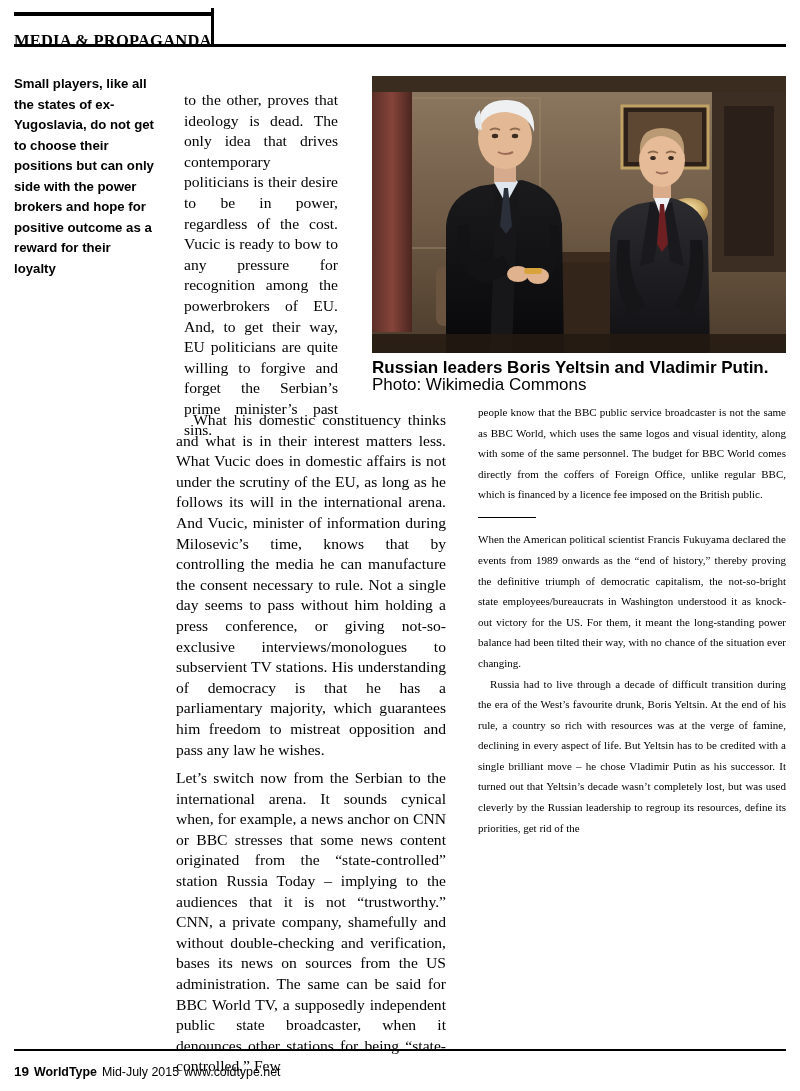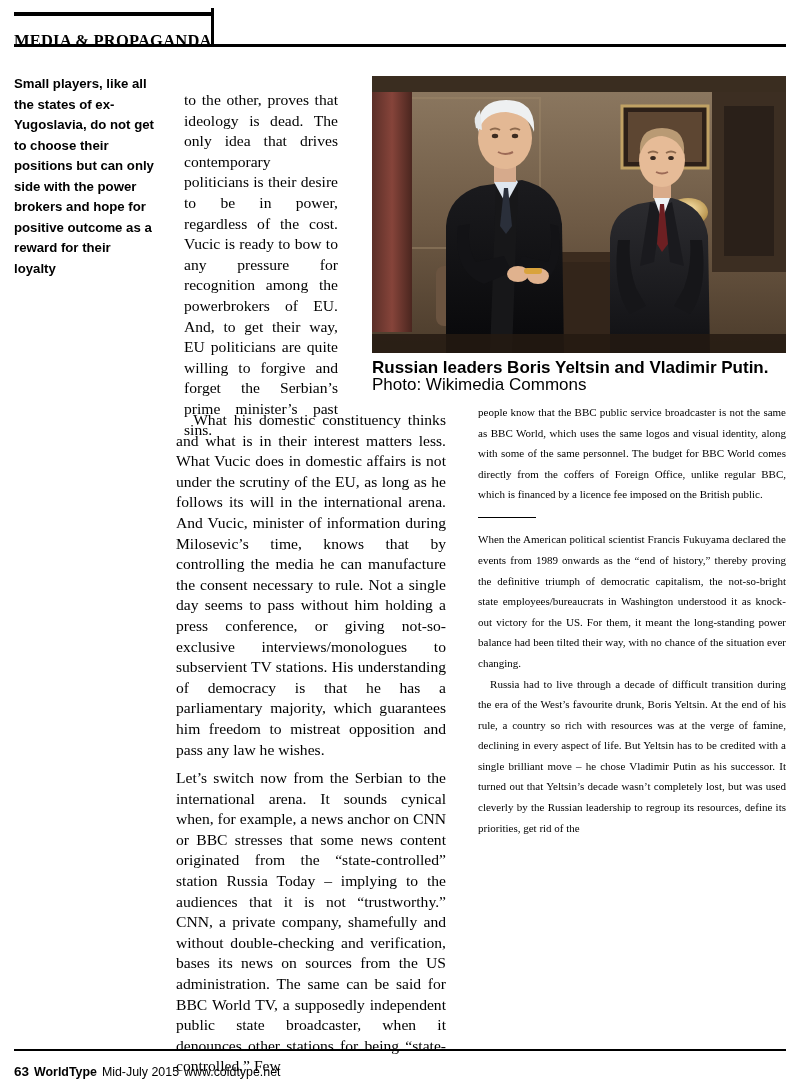--- a/index.html
+++ b/index.html
@@ -309,19 +309,19 @@
 
   <div class="col2">
     <p>people know that the BBC public service broadcaster is not the same as BBC World, which uses the same logos and visual identity, along with some of the same personnel. The budget for BBC World comes directly from the coffers of Foreign Office, unlike regular BBC, which is financed by a licence fee imposed on the British public.</p>
     <div class="para-rule"></div>
     <p>When the American political scientist Francis Fukuyama declared the events from 1989 onwards as the “end of history,” thereby proving the definitive triumph of democratic capitalism, the not-so-bright state employees/bureaucrats in Washington understood it as knock-out victory for the US. For them, it meant the long-standing power balance had been tilted their way, with no chance of the situation ever changing.</p>
     <p class="indent">Russia had to live through a decade of difficult transition during the era of the West’s favourite drunk, Boris Yeltsin. At the end of his rule, a country so rich with resources was at the verge of famine, declining in every aspect of life. But Yeltsin has to be credited with a single brilliant move – he chose Vladimir Putin as his successor. It turned out that Yeltsin’s decade wasn’t completely lost, but was used cleverly by the Russian leadership to regroup its resources, define its priorities, get rid of the</p>
   </div>
 
   <div class="footer-rule"></div>
   <div class="footer">
-    <span class="pagenum">63</span>
+    <span class="pagenum">19</span>
     <span><span class="brand-cold">World</span><span class="brand-type">Type</span></span>
     <span class="issue">Mid-July 2015</span>
     <span class="url">www.coldtype.net</span>
   </div>
 
 </div>
 
 </body></html>

